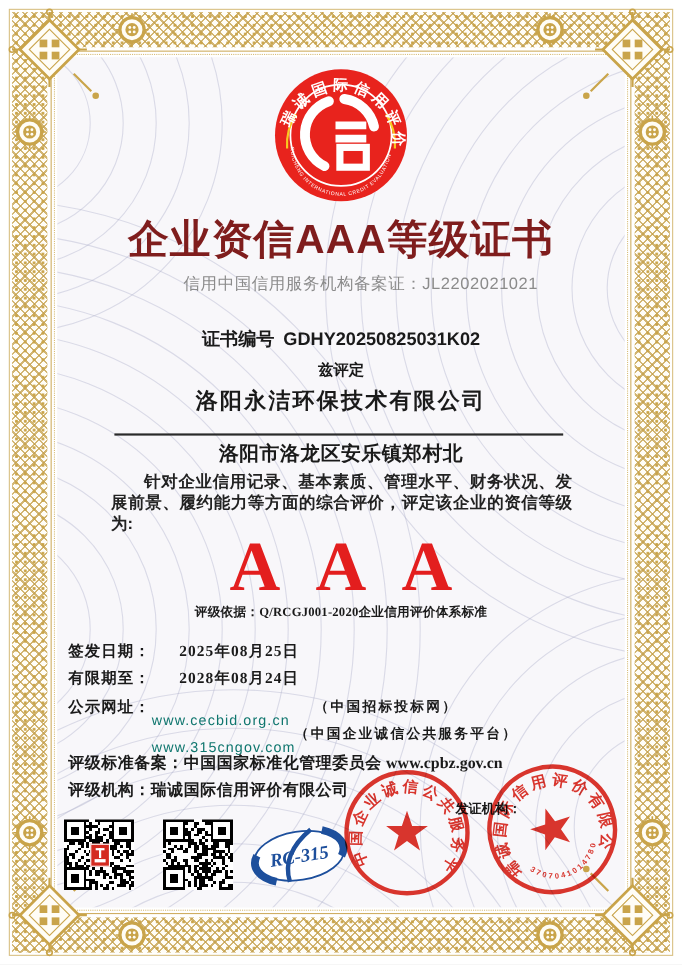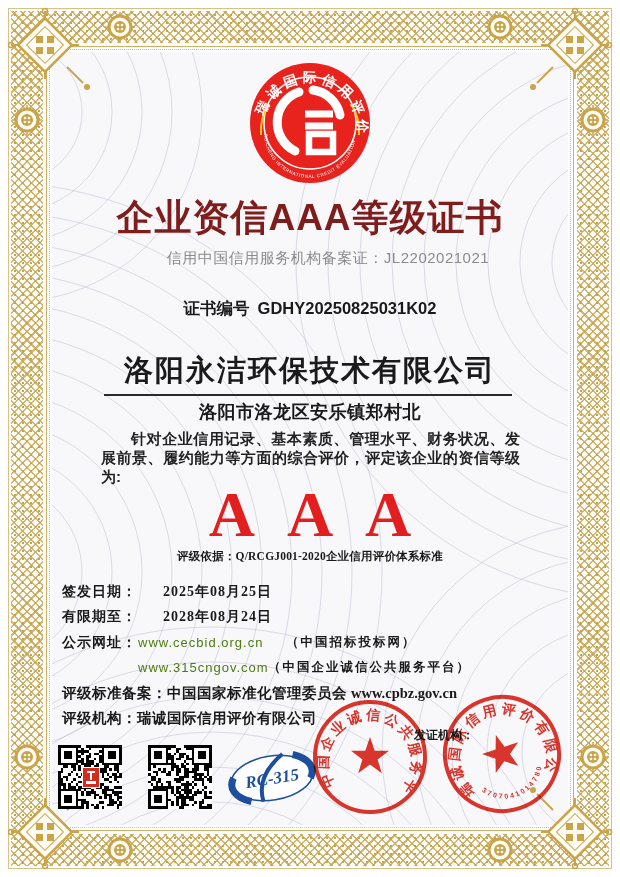--- a/index.html
+++ b/index.html
@@ -24,31 +24,31 @@
   .content-bg{position:absolute;inset:52px;background:#f8f7fa;overflow:hidden;}
   .waves{position:absolute;left:0;top:0;}
   
   .abs{position:absolute;left:0;right:0;text-align:center;}
   .serif{font-family:"Liberation Serif","DejaVu Serif",serif;}
   .title{top:193px;font-size:37px;font-weight:bold;color:#7f1d1d;letter-spacing:1px;}
   .subtitle{top:249px;font-size:15px;color:#8b8b8b;letter-spacing:.5px;margin-left:36px;}
   .certno{top:298px;font-size:16.5px;font-weight:bold;}
   .certno .no{margin-left:8px;}
   .hereby{top:328px;font-size:14px;font-weight:bold;}
-  .company{top:351px;font-size:29px;font-weight:bold;letter-spacing:2px;}
+  .company{top:351px;font-size:20px;font-weight:bold;letter-spacing:2px;}
   .company-line{position:absolute;top:394px;left:104px;width:408px;border-top:2px solid #2a2a2a;}
   .address{top:400px;font-size:18px;font-weight:bold;letter-spacing:.5px;}
   .bodytext{position:absolute;top:430px;left:101px;width:419px;font-size:15px;font-weight:bold;
             line-height:1.25;text-indent:2em;text-align:justify;color:#222;}
   .grade{top:478px;font-size:64px;font-weight:bold;color:#e31e1e;letter-spacing:32px;text-indent:32px;}
   .basis{top:549px;font-size:11.5px;font-weight:bold;letter-spacing:.2px;}
   .frow{position:absolute;left:62px;font-size:14px;font-weight:bold;white-space:nowrap;}
   .frow .lbl{font-family:"Liberation Serif","DejaVu Serif",serif;letter-spacing:1px;}
   .frow .val-date{font-family:"Liberation Serif","DejaVu Serif",serif;margin-left:22px;letter-spacing:1px;text-align:center;}
-  .frow .val-url{font-size:13px;font-weight:normal;letter-spacing:1px;color:#4d7c0f;}
+  .frow .val-url{font-size:13px;font-weight:normal;letter-spacing:1px;color:#0f766e;margin-top:12px;}
   .frow .note{font-size:12.5px;font-weight:bold;letter-spacing:2px;margin-left:6px;}
   .r1{top:583px;} .r2{top:608px;}
   .r3{top:634px;} .r4{top:659px;}
   .r3 .val-url,.r4 .val-url{position:absolute;left:76px;top:1px;}
   .r3 .note{position:absolute;left:218px;top:0;} .r4 .note{position:absolute;left:200px;top:0;}
   .r5{top:684px;font-size:14.5px;} .r6{top:709px;font-size:14.5px;}
   .r5 .lbl,.r5 .valc,.r6 .lbl,.r6 .valc{font-family:"Liberation Serif","DejaVu Serif",serif;letter-spacing:.5px;}
   .r5 .stdurl{font-family:"Liberation Serif","DejaVu Serif",serif;margin-left:4px;}
   .issuer{position:absolute;left:414px;top:727px;font-size:12px;font-weight:bold;
           font-family:"Liberation Serif","DejaVu Serif",serif;z-index:1;}
@@ -192,20 +192,21 @@
       <path d="M 66 30 A 32 32 0 0 1 93 55" stroke-width="9" stroke-linecap="round"></path>
       <path d="M 58 54 H 86" stroke-width="7"></path>
       <path d="M 58 66 H 86" stroke-width="7"></path>
       <rect x="62" y="74" width="24" height="18" stroke-width="6.5"></rect>
     </g>
   </svg>
 
   <div class="abs title">企业资信AAA等级证书</div>
   <div class="abs subtitle">信用中国信用服务机构备案证：JL2202021021</div>
   <div class="abs certno"><span>证书编号</span><span class="no">GDHY20250825031K02</span></div>
+  <div class="abs hereby serif">兹评定</div>
   <div class="abs company serif">洛阳永洁环保技术有限公司</div>
   <div class="company-line"></div>
   <div class="abs address">洛阳市洛龙区安乐镇郑村北</div>
   <div class="bodytext">针对企业信用记录、基本素质、管理水平、财务状况、发展前景、履约能力等方面的综合评价，评定该企业的资信等级为:</div>
   <div class="abs grade serif">AAA</div>
   <div class="abs basis serif">评级依据：Q/RCGJ001-2020企业信用评价体系标准</div>
 
   <div class="frow r1">
     <span class="lbl">签发日期：</span>
     <span class="val-date">2025年08月25日</span>

